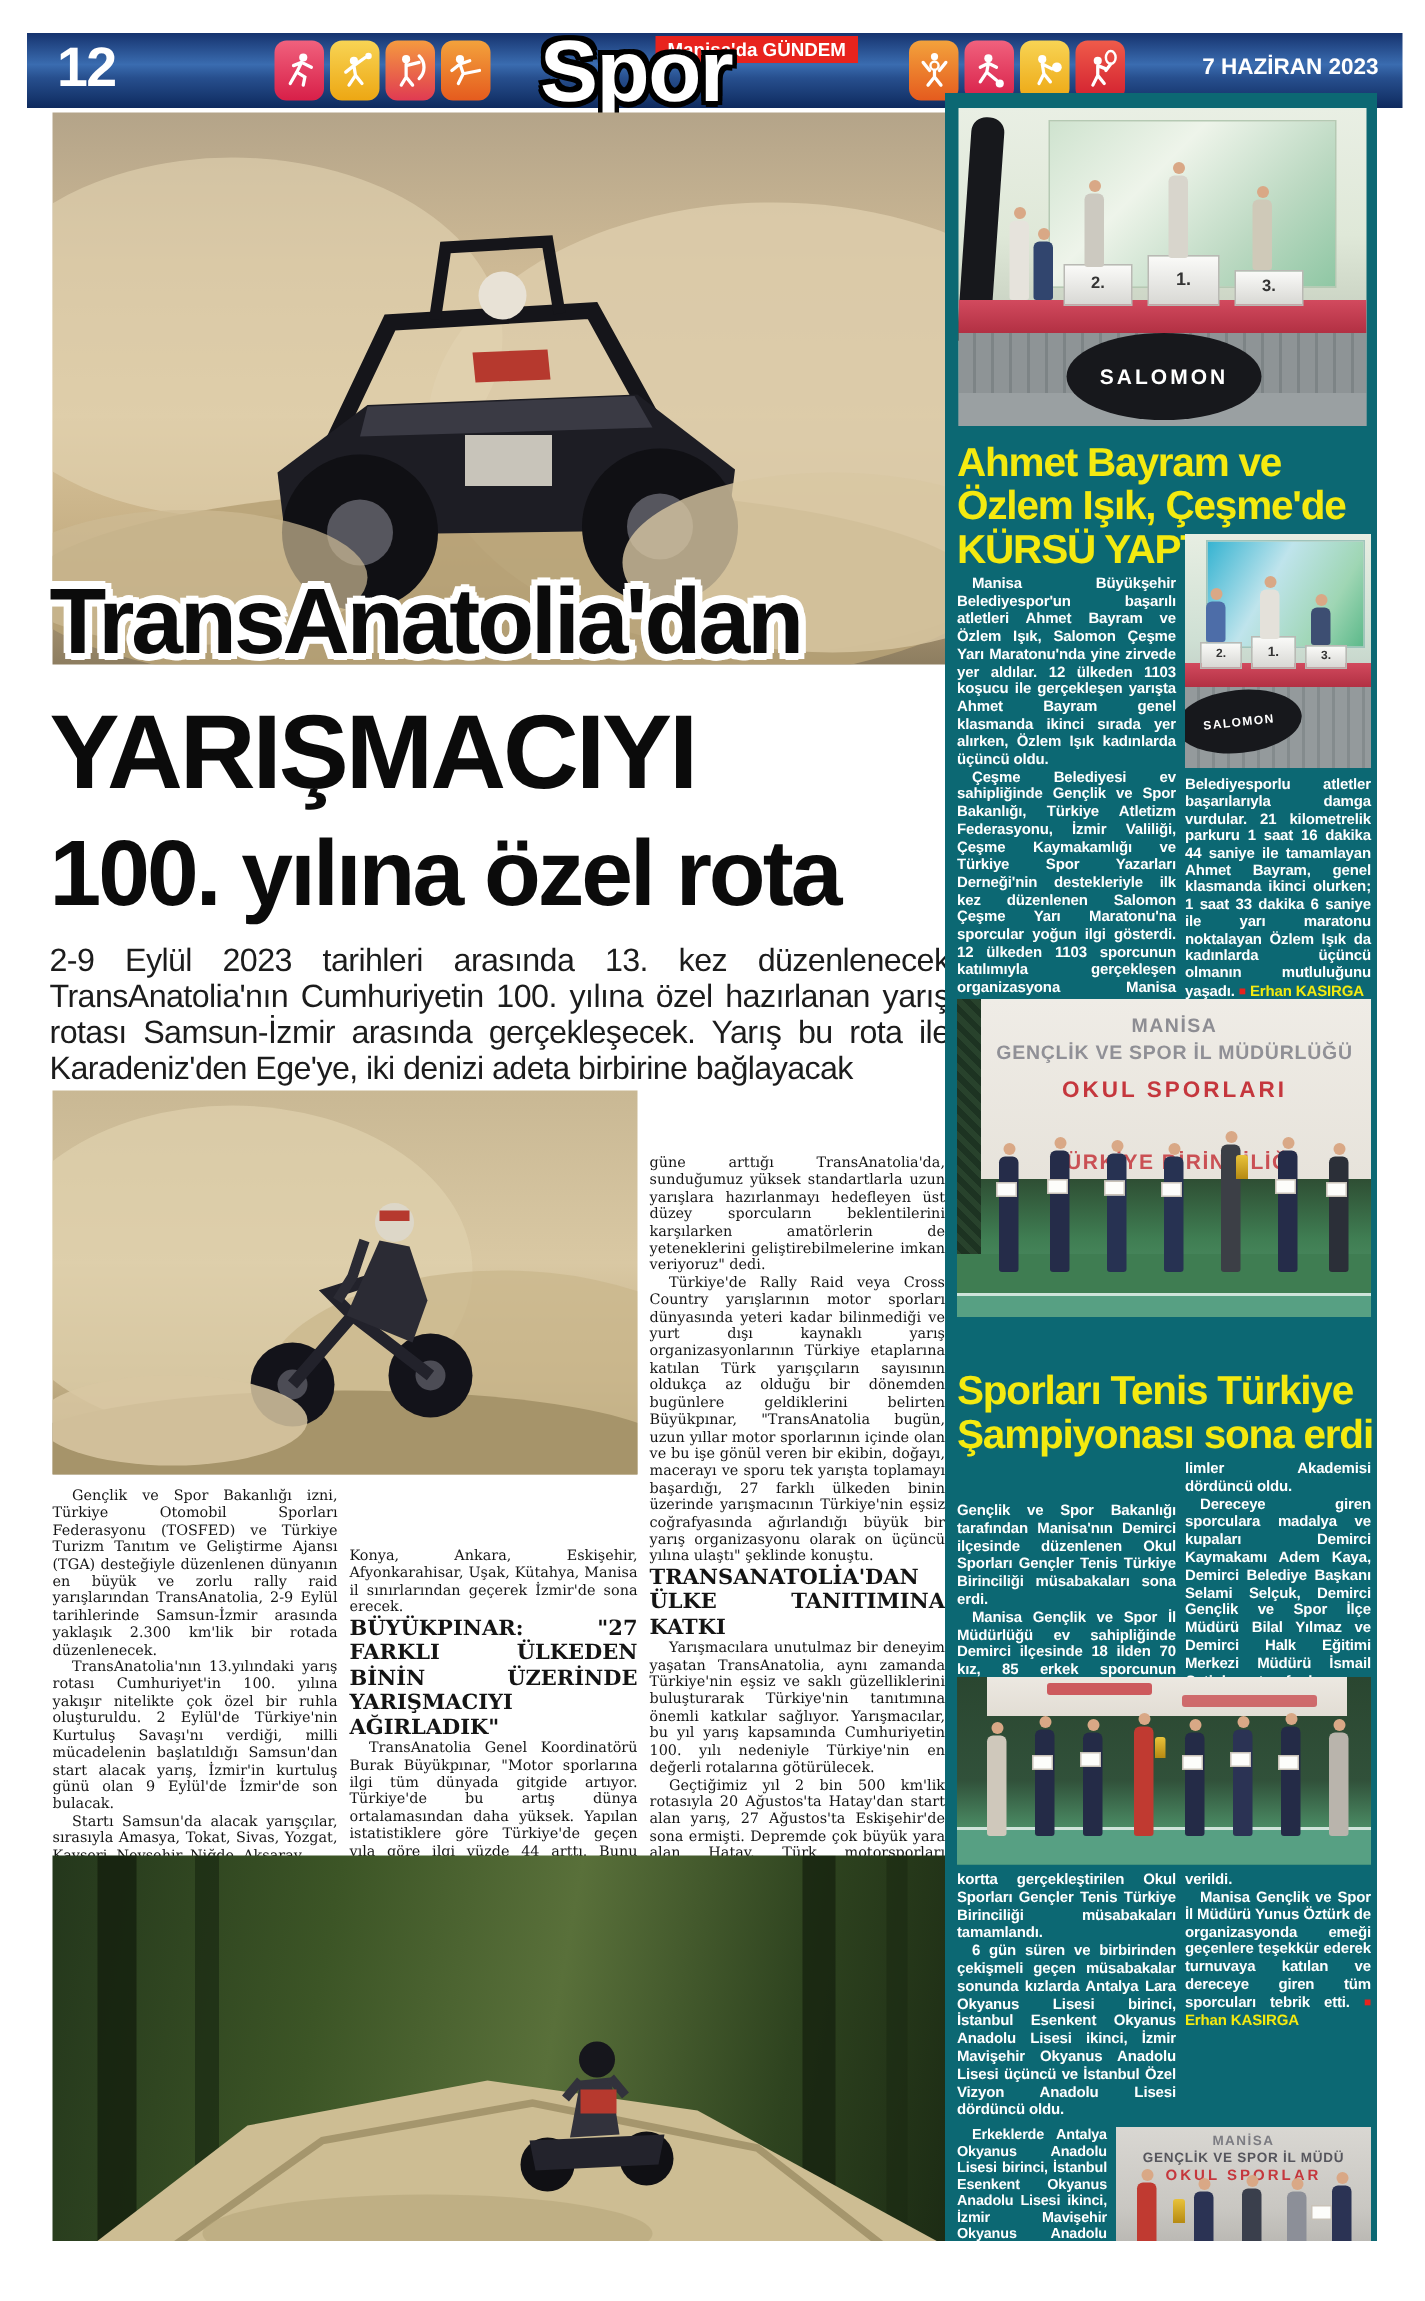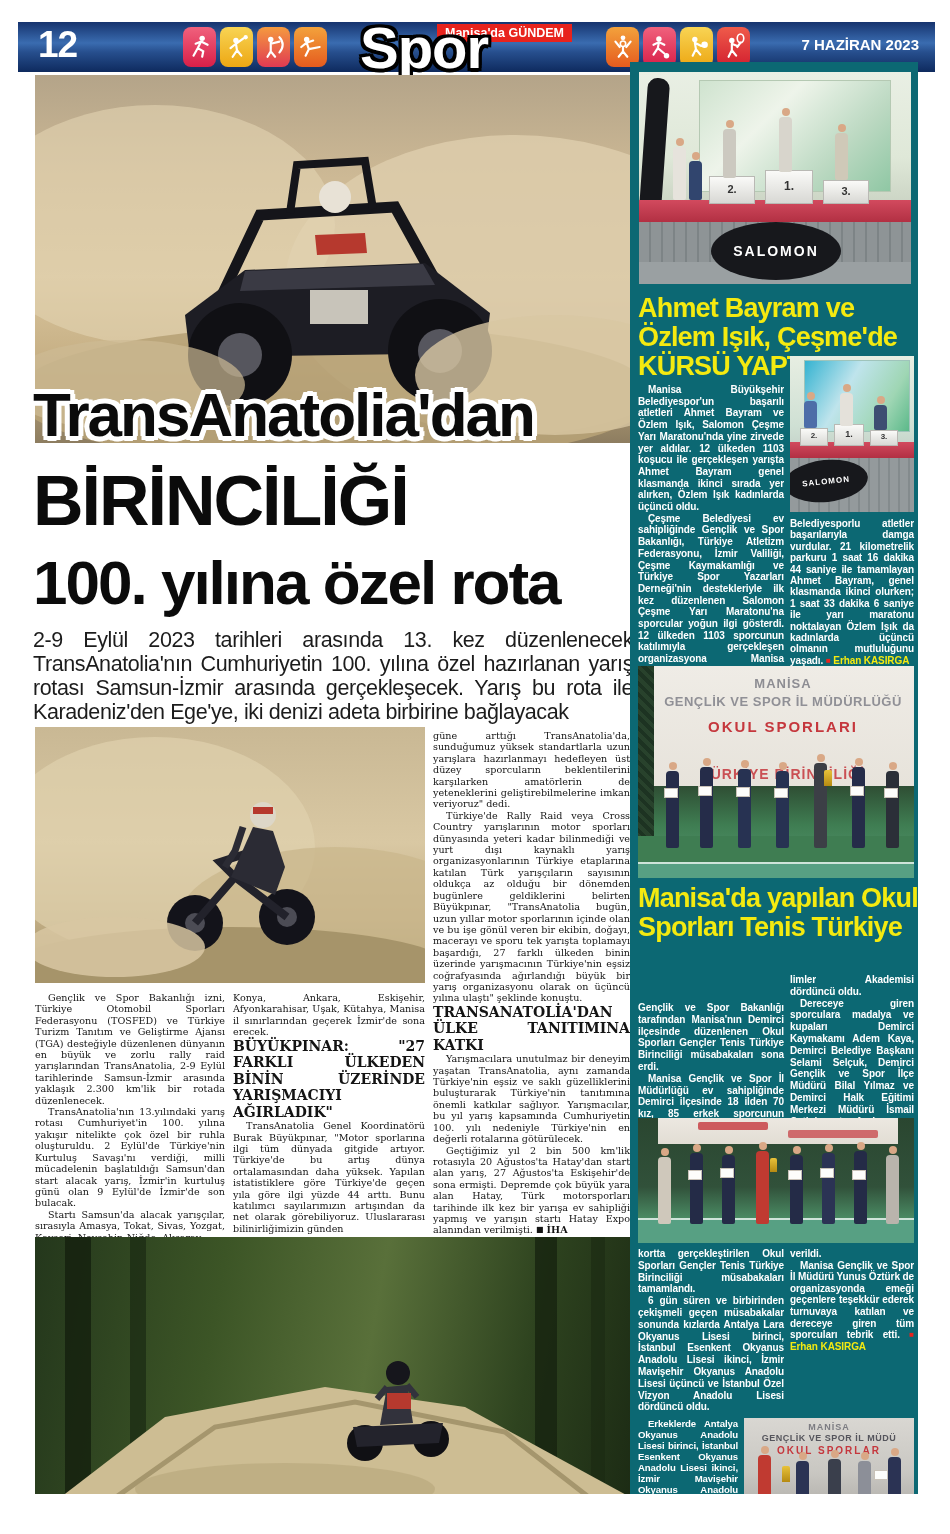--- a/index.html
+++ b/index.html
@@ -41,21 +41,21 @@
          text-shadow:-4px -4px 0 #fff,4px -4px 0 #fff,-4px 4px 0 #fff,4px 4px 0 #fff,
                      -5px 0 0 #fff,5px 0 0 #fff,0 -5px 0 #fff,0 5px 0 #fff;}
   .hl1{top:384px;font-size:62px;}
   .hl2{top:466px;font-size:70px;}
   .hl3{top:552px;font-size:62px;}
   .standfirst{position:absolute;left:33px;top:628px;width:600px;font-size:21.5px;line-height:24px;
               color:#1c1c1c;font-weight:500;letter-spacing:-0.4px;text-align:justify;}
   .bodycol{position:absolute;font-family:"DejaVu Serif",serif;font-size:9.6px;line-height:11.4px;
            text-align:justify;color:#141414;}
   .bodycol p{margin:0;text-indent:13px;}
-  .bodycol p.noind{text-indent:0;}
+  .bodycol p.noind{text-indent:0;margin-top:40px;}
   .col1{left:35px;top:992px;width:190px;}
   .col2{left:233px;top:992px;width:192px;}
   .col3{left:433px;top:730px;width:197px;}
   .subhead{font-weight:700;font-size:14px;line-height:16.5px;margin:7px 0 5px 0;text-indent:0 !important;}
   .agency{font-weight:700;}
   .sq{font-size:8px;vertical-align:1px;}
   
   .teal{position:absolute;left:630px;top:62px;width:288px;height:1450px;background:#0c6873;}
   .teal .txt{position:absolute;color:#fff;font-size:10px;line-height:11.8px;font-weight:700;
              text-align:justify;letter-spacing:-0.1px;}
@@ -175,21 +175,21 @@
         <circle cx="405" cy="276" r="52" fill="#101014"></circle>
         <circle cx="405" cy="276" r="22" fill="#56565e"></circle>
         <circle cx="300" cy="122" r="16" fill="#e8e2d6"></circle>
       </g>
       <ellipse cx="520" cy="300" rx="140" ry="60" fill="#d8c7a2" opacity="0.8"></ellipse>
       <ellipse cx="90" cy="310" rx="120" ry="45" fill="#cdbb94" opacity="0.7"></ellipse>
     </svg>
   </div>
 
   <div class="hline hl1">TransAnatolia'dan</div>
-  <div class="hline hl2">BİRİNCİLİĞİ</div>
+  <div class="hline hl2">YARIŞMACIYI</div>
   <div class="hline hl3">100. yılına özel rota</div>
   <div class="standfirst">2-9 Eylül 2023 tarihleri arasında 13. kez düzenlenecek TransAnatolia'nın Cumhuriyetin 100. yılına özel hazırlanan yarış rotası Samsun-İzmir arasında gerçekleşecek. Yarış bu rota ile Karadeniz'den Ege'ye, iki denizi adeta birbirine bağlayacak</div>
 
   <div class="photo ph-moto">
     <svg viewBox="0 0 390 256" width="390" height="256">
       <ellipse cx="120" cy="120" rx="160" ry="110" fill="#e0d2ae" opacity="0.7"></ellipse>
       <ellipse cx="300" cy="200" rx="160" ry="80" fill="#cbb88d" opacity="0.8"></ellipse>
       <ellipse cx="195" cy="240" rx="220" ry="40" fill="#a6946a"></ellipse>
       <g>
         <circle cx="160" cy="196" r="28" fill="#13131a"></circle>
@@ -359,22 +359,22 @@
         </div>
       <div class="cert" style="left:26px;top:122px;"></div>
       <div class="cert" style="left:60px;top:120px;"></div>
       <div class="cert" style="left:98px;top:121px;"></div>
       <div class="cert" style="left:136px;top:122px;"></div>
       <div class="cert" style="left:212px;top:120px;"></div>
       <div class="cert" style="left:246px;top:122px;"></div>
       <div style="position:absolute;left:186px;top:104px;width:8px;height:16px;background:linear-gradient(180deg,#e8c23a,#b68a12);border-radius:2px 2px 0 0;"></div>
     </div>
 
-    <div class="yhead" style="top:822px;">Manisa'da yapılan Okul</div>
     <div class="yhead" style="top:851px;">Sporları Tenis Türkiye</div>
+    <div class="yhead" style="top:880px;">Şampiyonası sona erdi</div>
 
     <div class="txt" style="left:8px;top:912px;width:146px;margin-top:28px;">
       <p class="noind">Gençlik ve Spor Bakanlığı tarafından Manisa'nın Demirci ilçesinde düzenlenen Okul Sporları Gençler Tenis Türkiye Birinciliği müsabakaları sona erdi.</p>
       <p>Manisa Gençlik ve Spor İl Müdürlüğü ev sahipliğinde Demirci ilçesinde 18 ilden 70 kız, 85 erkek sporcunun katılıyor 4 kapalı, 2 açık 6</p>
     </div>
     <div class="txt" style="left:160px;top:912px;width:124px;">
       <p class="noind">limler Akademisi dördüncü oldu.</p>
       <p>Dereceye giren sporculara madalya ve kupaları Demirci Kaymakamı Adem Kaya, Demirci Belediye Başkanı Selami Selçuk, Demirci Gençlik ve Spor İlçe Müdürü Bilal Yılmaz ve Demirci Halk Eğitimi Merkezi Müdürü İsmail Çetinkaya tarafından</p>
     </div>
 

